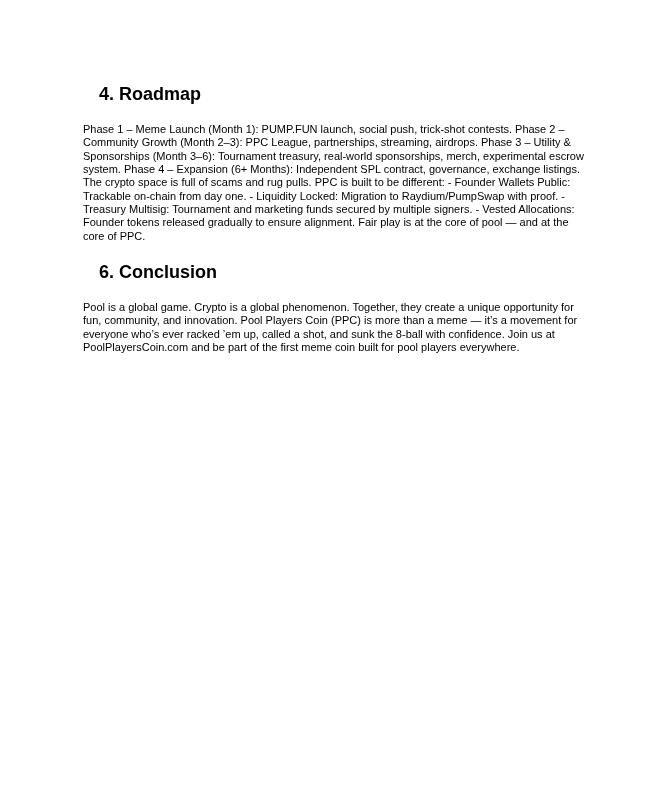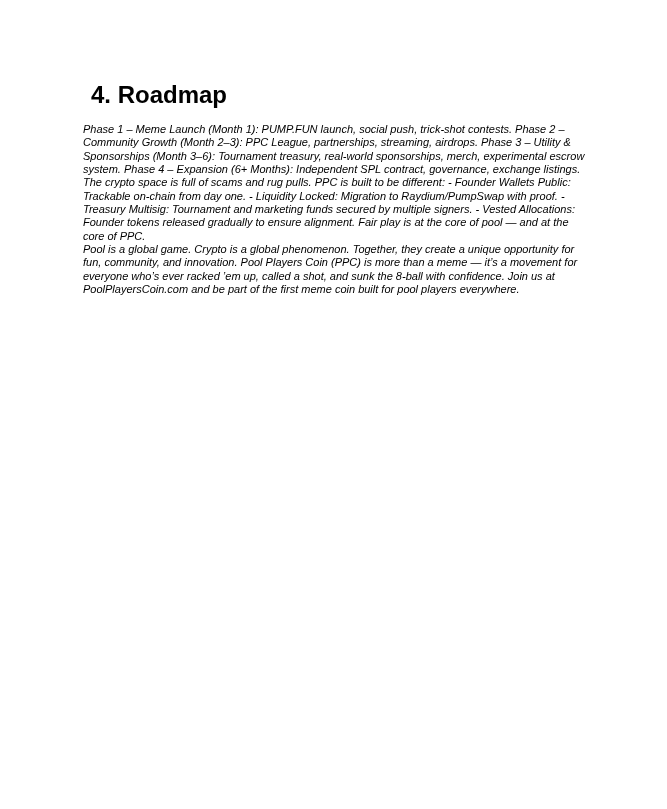--- a/index.html
+++ b/index.html
@@ -18,53 +18,53 @@
   }
   .content {
     position: absolute;
     left: 83px;
     top: 84px;
     width: 502px;
   }
   .section-heading {
     font-family: "Liberation Sans", sans-serif;
     font-weight: 700;
-    font-size: 24px;
+    font-size: 18px;
     line-height: 21px;
     color: #000000;
-    margin: 19px 0 18px 8px;
+    margin: 19px 0 18px 16px;
     letter-spacing: 0;
   }
   .section:first-child .section-heading {
     margin-top: 0;
   }
   .section-body {
     font-family: "Liberation Sans", sans-serif;
     font-weight: 400;
     font-size: 11px;
     line-height: 13.33px;
     color: #000000;
     margin: 0;
     text-align: left;
-    font-style: italic;
   }
 </style>
 </head>
 <body>
 
 <div class="page">
   <div class="content">
 
     <div class="section">
       <h2 class="section-heading">4. Roadmap</h2>
       <p class="section-body">Phase 1 – Meme Launch (Month 1): PUMP.FUN launch, social push, trick-shot contests. Phase 2 – Community Growth (Month 2–3): PPC League, partnerships, streaming, airdrops. Phase 3 – Utility &amp; Sponsorships (Month 3–6): Tournament treasury, real-world sponsorships, merch, experimental escrow system. Phase 4 – Expansion (6+ Months): Independent SPL contract, governance, exchange listings.</p>
     </div>
 
     <div class="section">
       <p class="section-body">The crypto space is full of scams and rug pulls. PPC is built to be different: - Founder Wallets Public: Trackable on-chain from day one. - Liquidity Locked: Migration to Raydium/PumpSwap with proof. - Treasury Multisig: Tournament and marketing funds secured by multiple signers. - Vested Allocations: Founder tokens released gradually to ensure alignment. Fair play is at the core of pool — and at the core of PPC.</p>
     </div>
 
     <div class="section">
+      <h2 class="section-heading">6. Conclusion</h2>
       <p class="section-body">Pool is a global game. Crypto is a global phenomenon. Together, they create a unique opportunity for fun, community, and innovation. Pool Players Coin (PPC) is more than a meme — it’s a movement for everyone who’s ever racked ’em up, called a shot, and sunk the 8-ball with confidence. Join us at PoolPlayersCoin.com and be part of the first meme coin built for pool players everywhere.</p>
     </div>
 
   </div>
 </div>
 
 </body></html>

